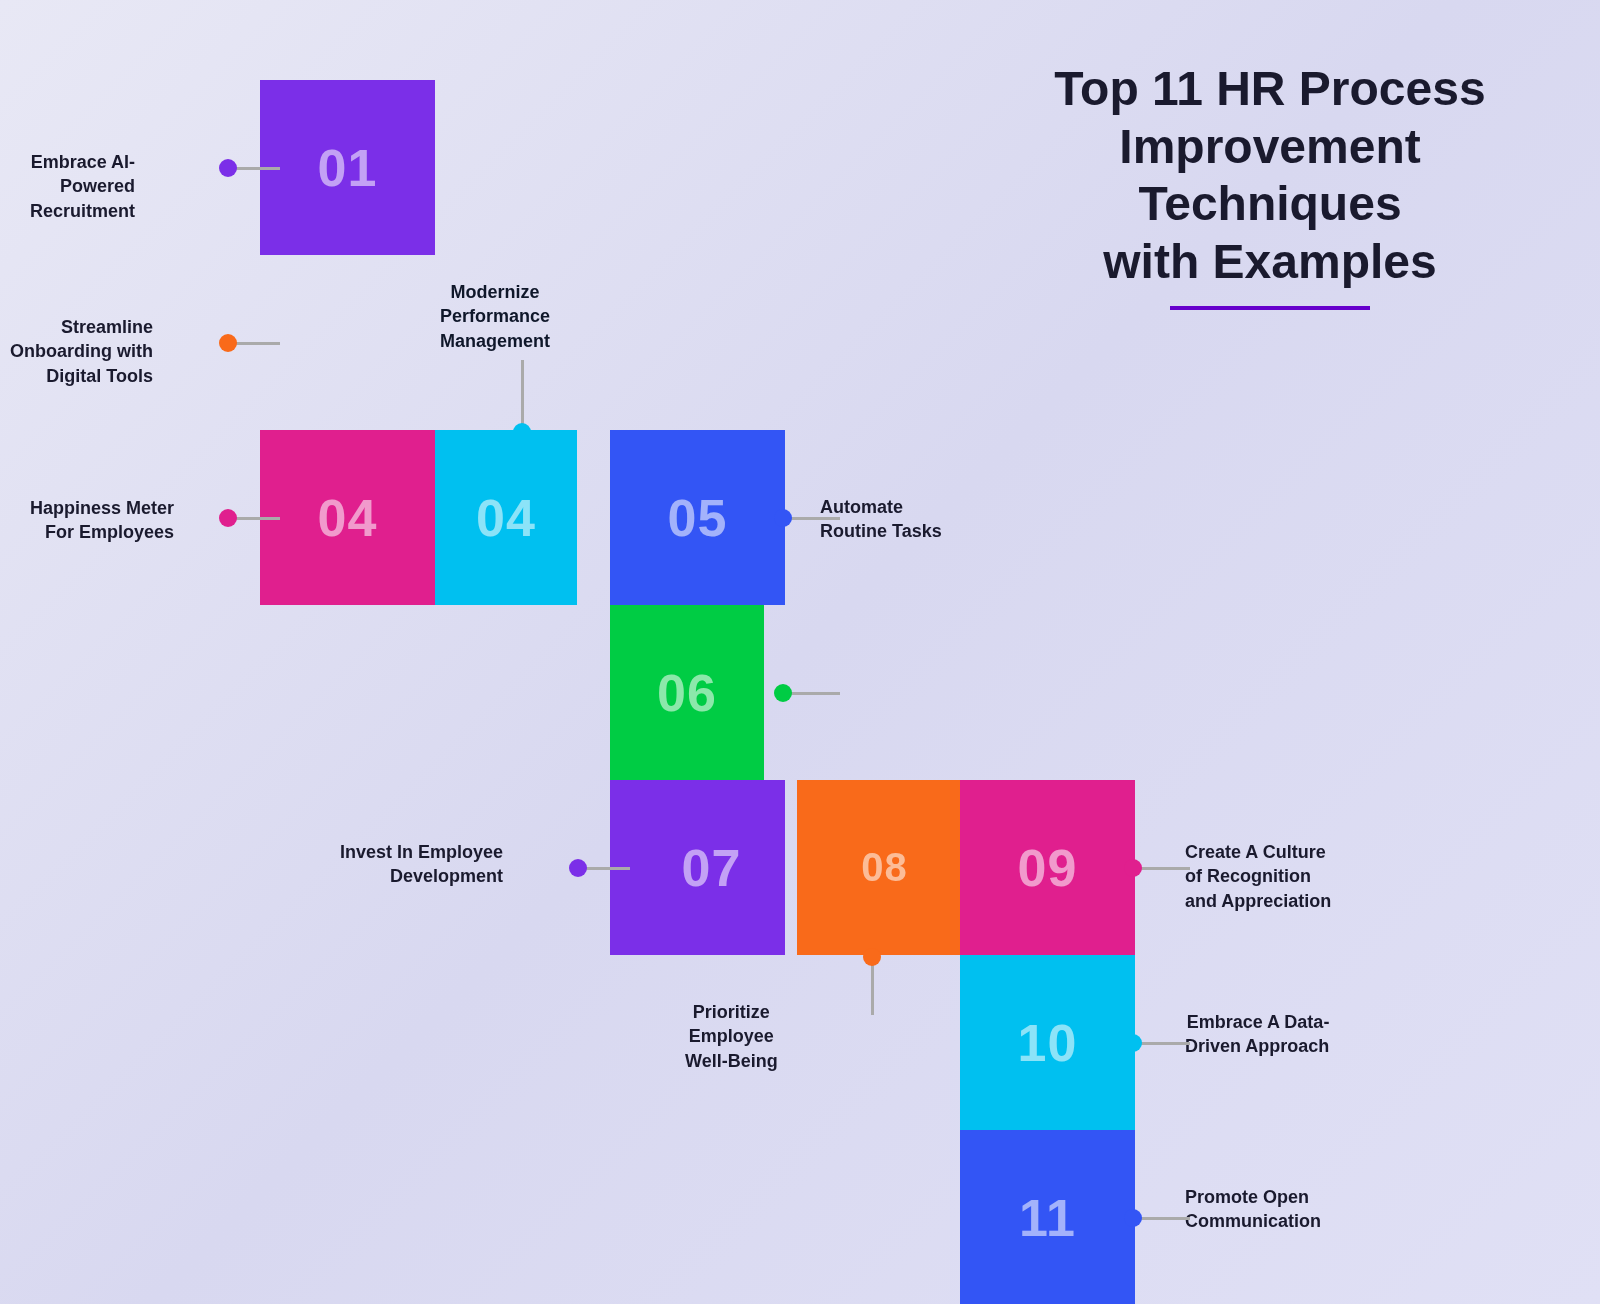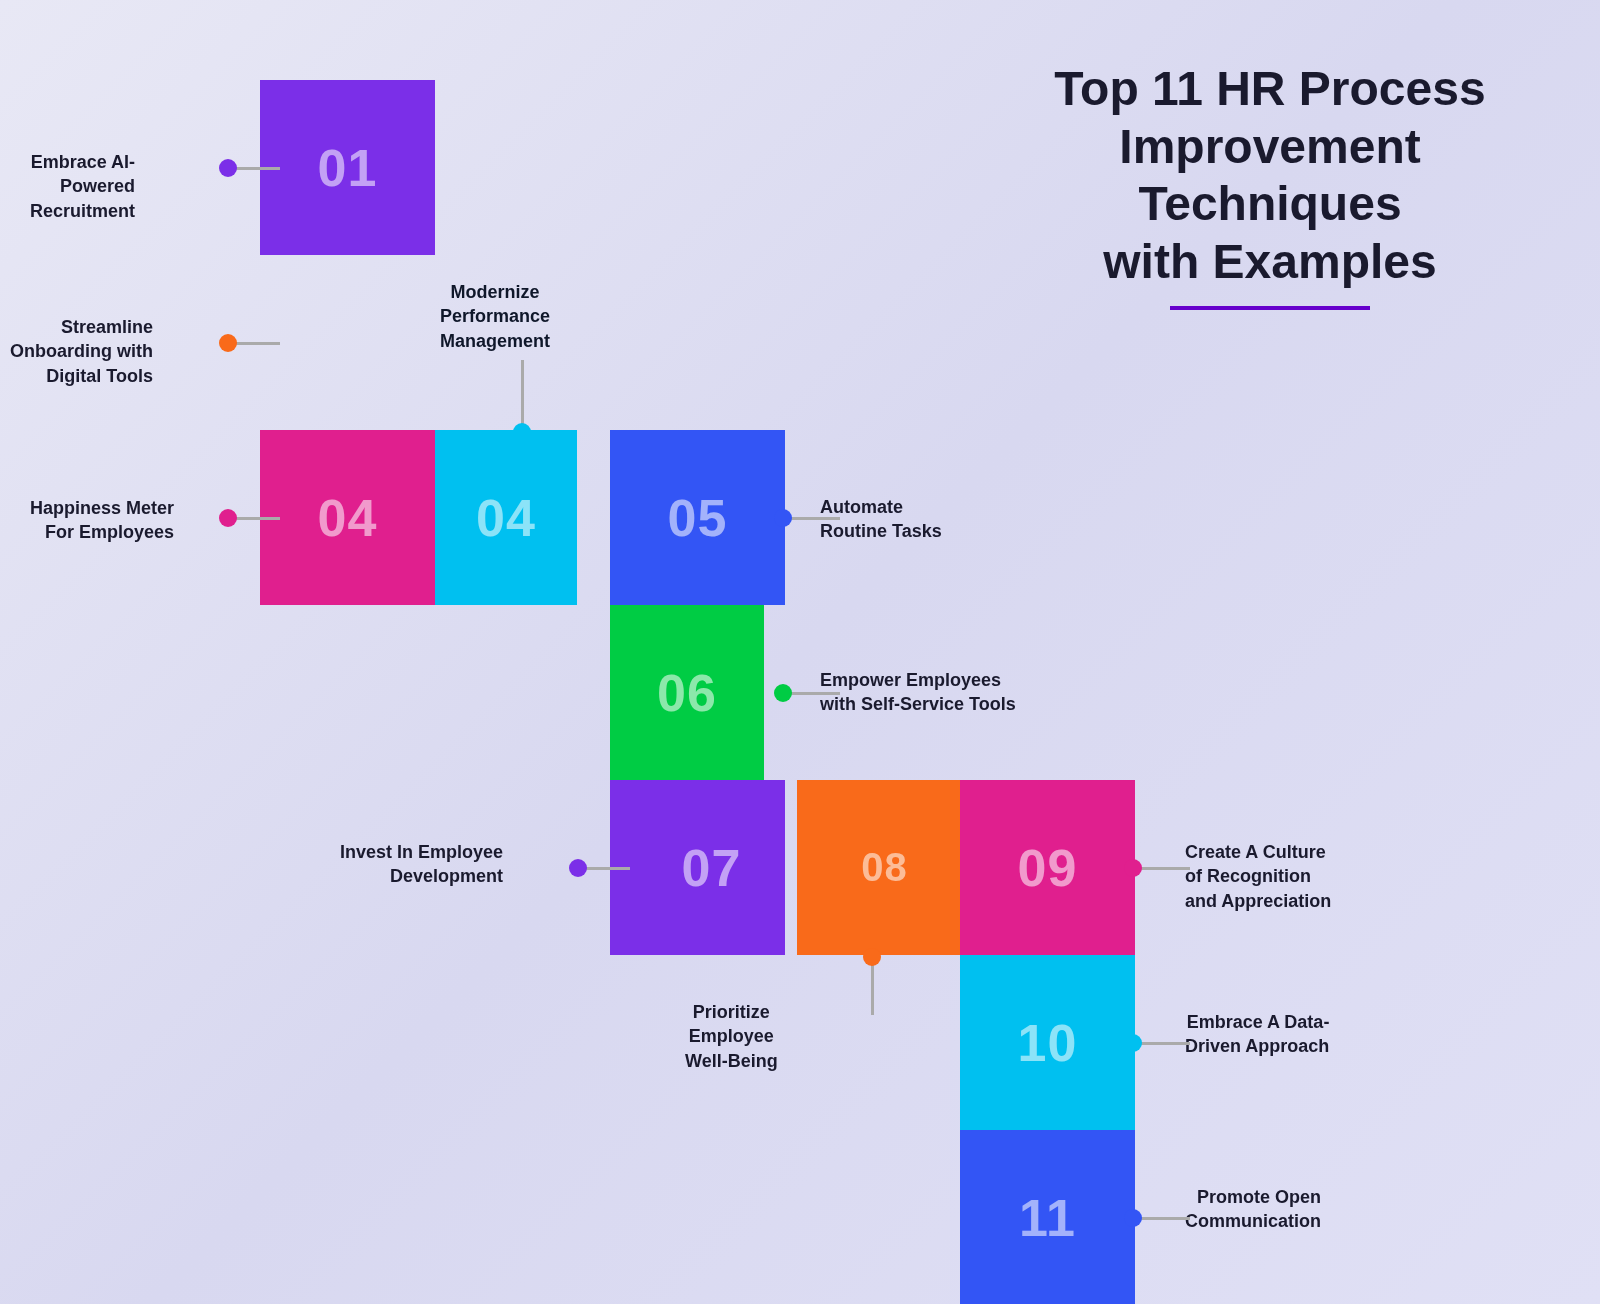--- a/index.html
+++ b/index.html
@@ -84,39 +84,37 @@
     <div style="position: absolute; width: 18px; height: 18px; border-radius: 50%; background: rgb(224, 31, 142); top: 509px; left: 219px;"></div>
     <div style="position: absolute; font-size: 18px; font-weight: 800; color: #0f172a; line-height: 1.35; text-align: center; top: 280px; left: 440px; max-width: 220px; white-space: pre-line;">Modernize
 Performance
 Management</div>
     <div style="position: absolute; width: 3px; background: rgb(170, 170, 170); left: 521px; top: 360px; height: 70px;"></div>
     <div style="position: absolute; width: 18px; height: 18px; border-radius: 50%; background: rgb(0, 192, 240); top: 423px; left: 513px;"></div>
     <div style="position: absolute; font-size: 18px; font-weight: 800; color: rgb(26, 26, 46); line-height: 1.35; text-align: left; top: 495px; left: 820px; max-width: 220px; white-space: pre-line;">Automate
 Routine Tasks</div>
     <div style="position: absolute; height: 3px; background: rgb(170, 170, 170); top: 517px; left: 785px; width: 55px;"></div>
     <div style="position: absolute; width: 18px; height: 18px; border-radius: 50%; background: rgb(51, 85, 245); top: 509px; left: 774px;"></div>
-    <div style="position: absolute; font-size: 18px; font-weight: 800; color: rgb(26, 26, 46); line-height: 1.35; text-align: left; top: 668px; left: 820px; max-width: 220px; white-space: pre-line;">Empower Employees
-with Self-Service Tools</div>
     <div style="position: absolute; height: 3px; background: rgb(170, 170, 170); top: 692px; left: 785px; width: 55px;"></div>
     <div style="position: absolute; width: 18px; height: 18px; border-radius: 50%; background: rgb(0, 204, 68); top: 684px; left: 774px;"></div>
     <div style="position: absolute; font-size: 18px; font-weight: 800; color: rgb(26, 26, 46); line-height: 1.35; text-align: right; top: 840px; left: 340px; max-width: 220px; white-space: pre-line;">Invest In Employee
 Development</div>
     <div style="position: absolute; height: 3px; background: rgb(170, 170, 170); top: 867px; left: 575px; width: 55px;"></div>
     <div style="position: absolute; width: 18px; height: 18px; border-radius: 50%; background: rgb(123, 47, 232); top: 859px; left: 569px;"></div>
     <div style="position: absolute; font-size: 18px; font-weight: 800; color: rgb(26, 26, 46); line-height: 1.35; text-align: center; top: 1000px; left: 685px; max-width: 220px; white-space: pre-line;">Prioritize
 Employee
 Well-Being</div>
     <div style="position: absolute; width: 3px; background: rgb(170, 170, 170); left: 871px; top: 955px; height: 60px;"></div>
     <div style="position: absolute; width: 18px; height: 18px; border-radius: 50%; background: rgb(249, 106, 26); top: 948px; left: 863px;"></div>
     <div style="position: absolute; font-size: 18px; font-weight: 800; color: rgb(26, 26, 46); line-height: 1.35; text-align: left; top: 840px; left: 1185px; max-width: 220px; white-space: pre-line;">Create A Culture
 of Recognition
 and Appreciation</div>
     <div style="position: absolute; height: 3px; background: rgb(170, 170, 170); top: 867px; left: 1135px; width: 55px;"></div>
     <div style="position: absolute; width: 18px; height: 18px; border-radius: 50%; background: rgb(224, 31, 142); top: 859px; left: 1124px;"></div>
     <div style="position: absolute; font-size: 18px; font-weight: 800; color: rgb(26, 26, 46); line-height: 1.35; text-align: right; top: 1010px; left: 1185px; max-width: 220px; white-space: pre-line;">Embrace A Data-
 Driven Approach</div>
     <div style="position: absolute; height: 3px; background: rgb(170, 170, 170); top: 1042px; left: 1135px; width: 55px;"></div>
     <div style="position: absolute; width: 18px; height: 18px; border-radius: 50%; background: rgb(0, 192, 240); top: 1034px; left: 1124px;"></div>
-    <div style="position: absolute; font-size: 18px; font-weight: 800; color: rgb(26, 26, 46); line-height: 1.35; text-align: right; top: 1185px; left: 1185px; max-width: 220px; white-space: pre-line;">Promote Open
+    <div style="position: absolute; font-size: 18px; font-weight: 800; color: rgb(26, 26, 46); line-height: 1.35; text-align: left; top: 1185px; left: 1185px; max-width: 220px; white-space: pre-line;">Promote Open
 Communication</div>
     <div style="position: absolute; height: 3px; background: rgb(170, 170, 170); top: 1217px; left: 1135px; width: 55px;"></div>
     <div style="position: absolute; width: 18px; height: 18px; border-radius: 50%; background: rgb(51, 85, 245); top: 1209px; left: 1124px;"></div>
   </div>
 
 </body></html>

